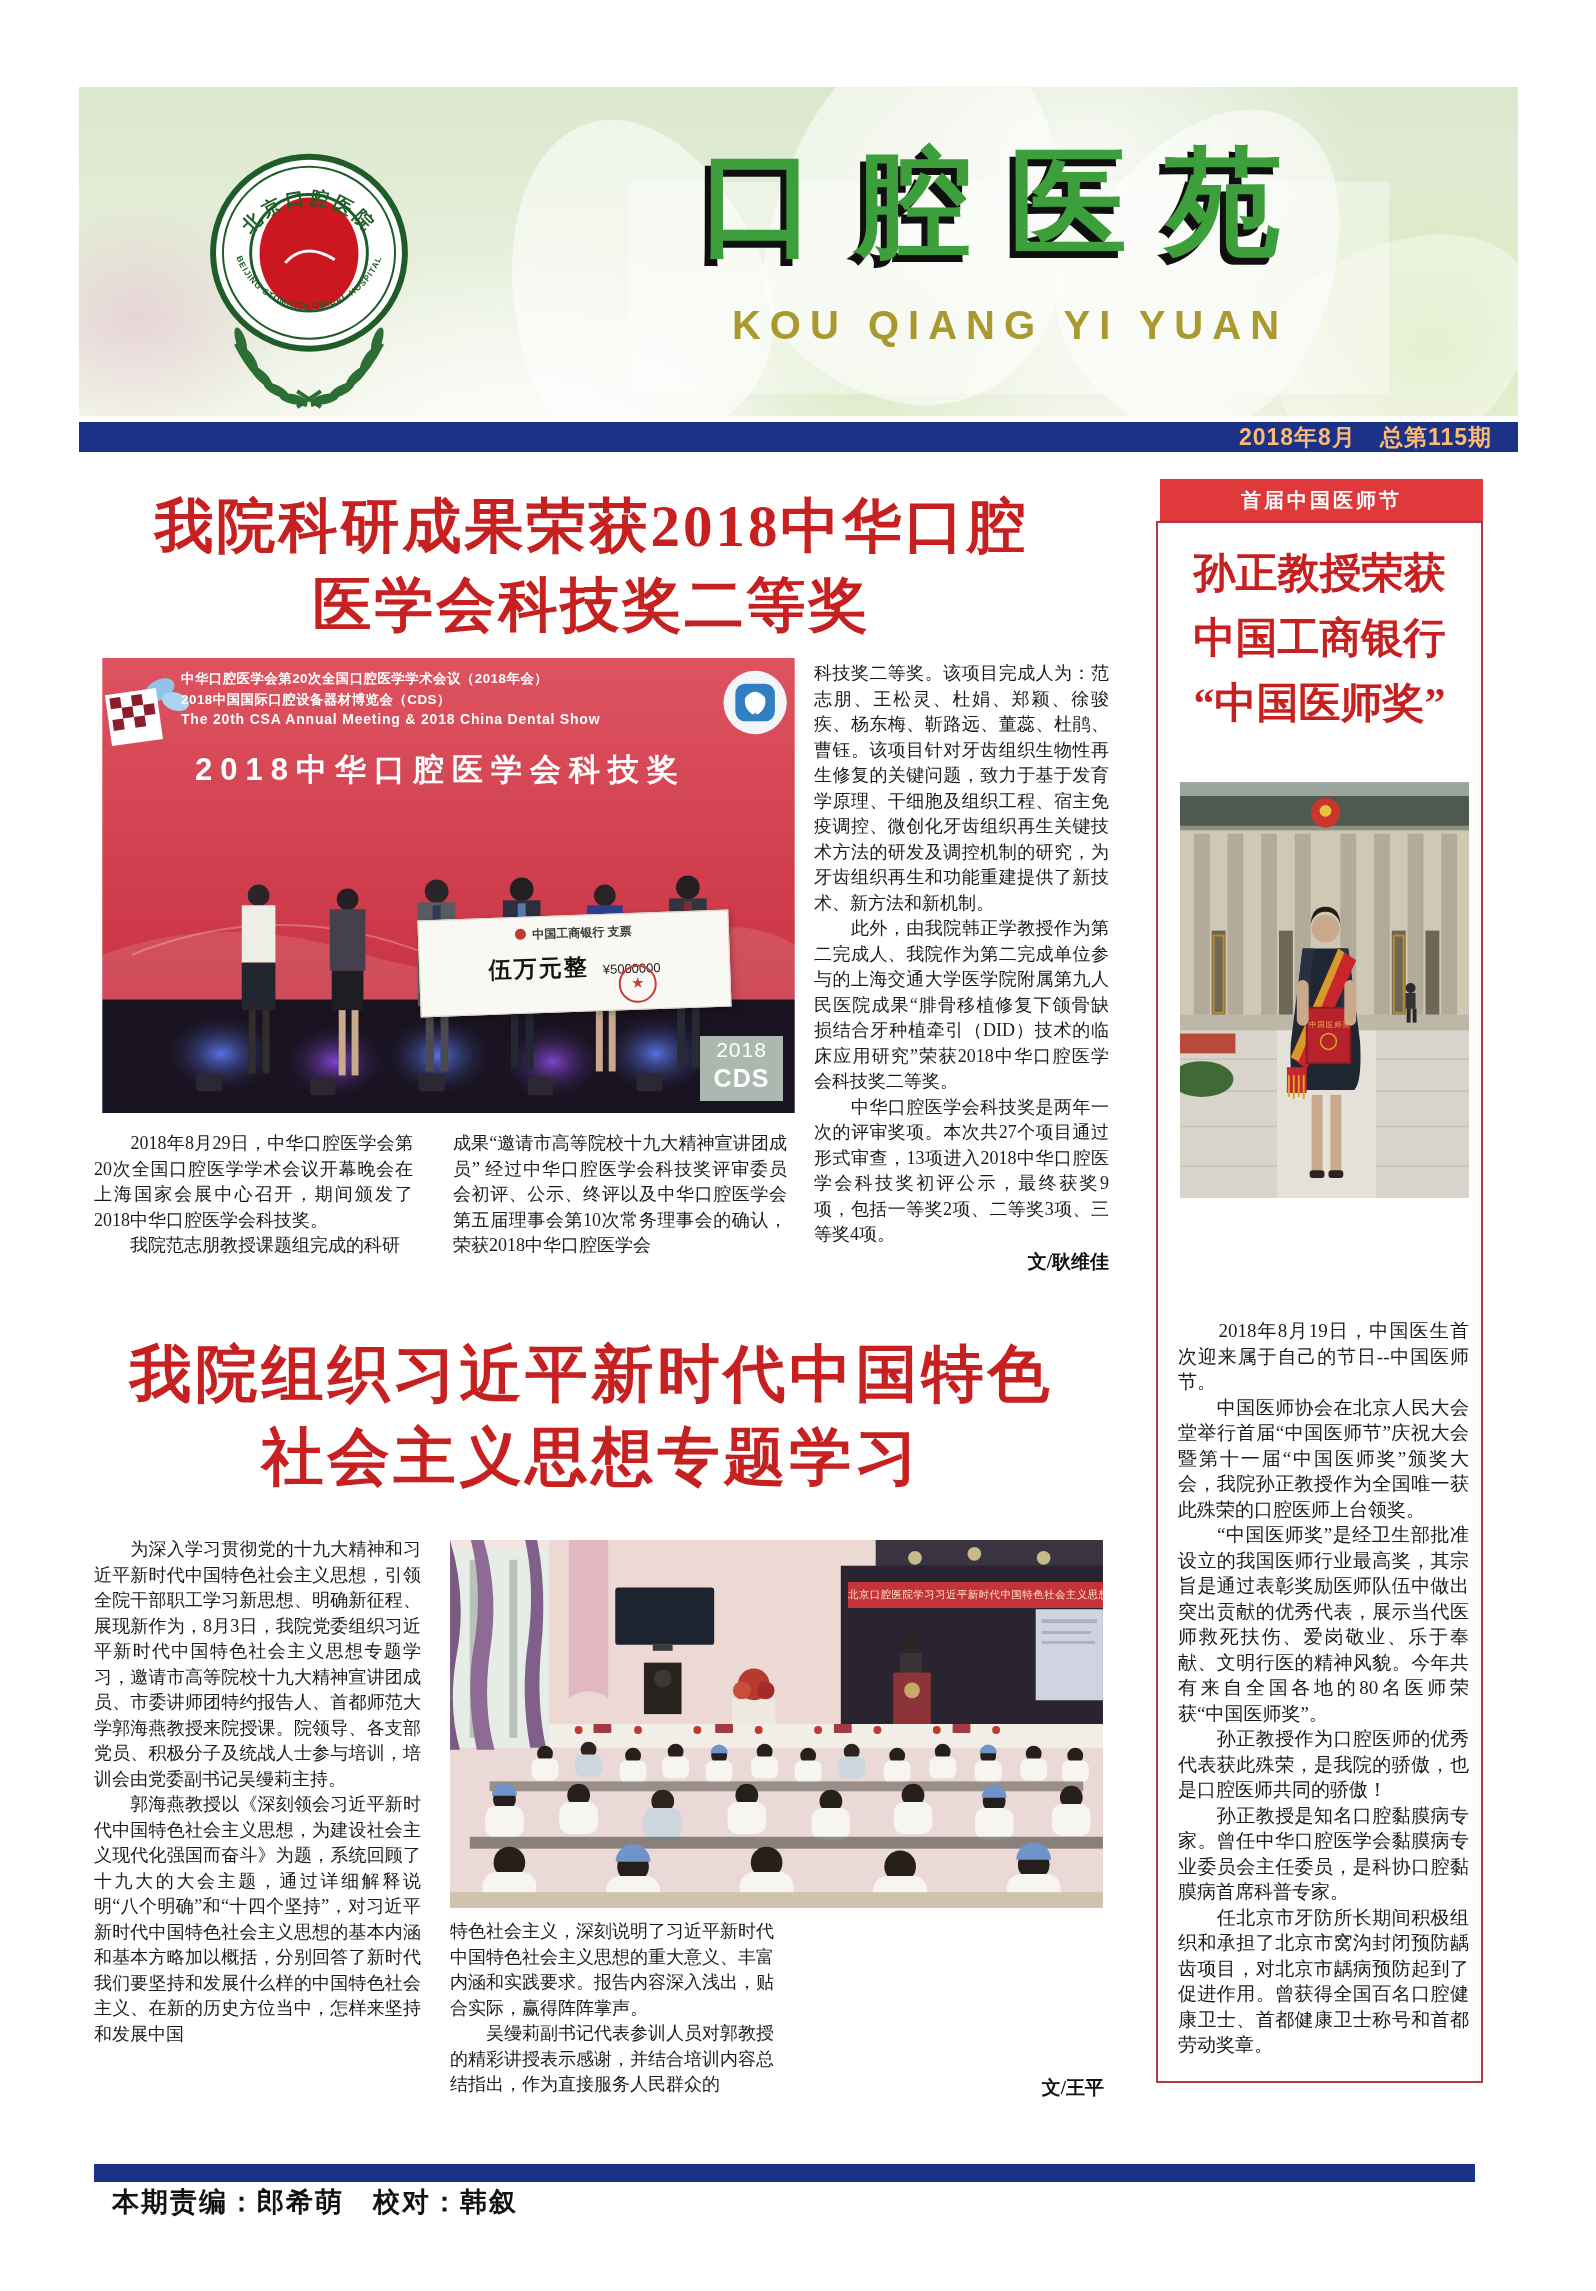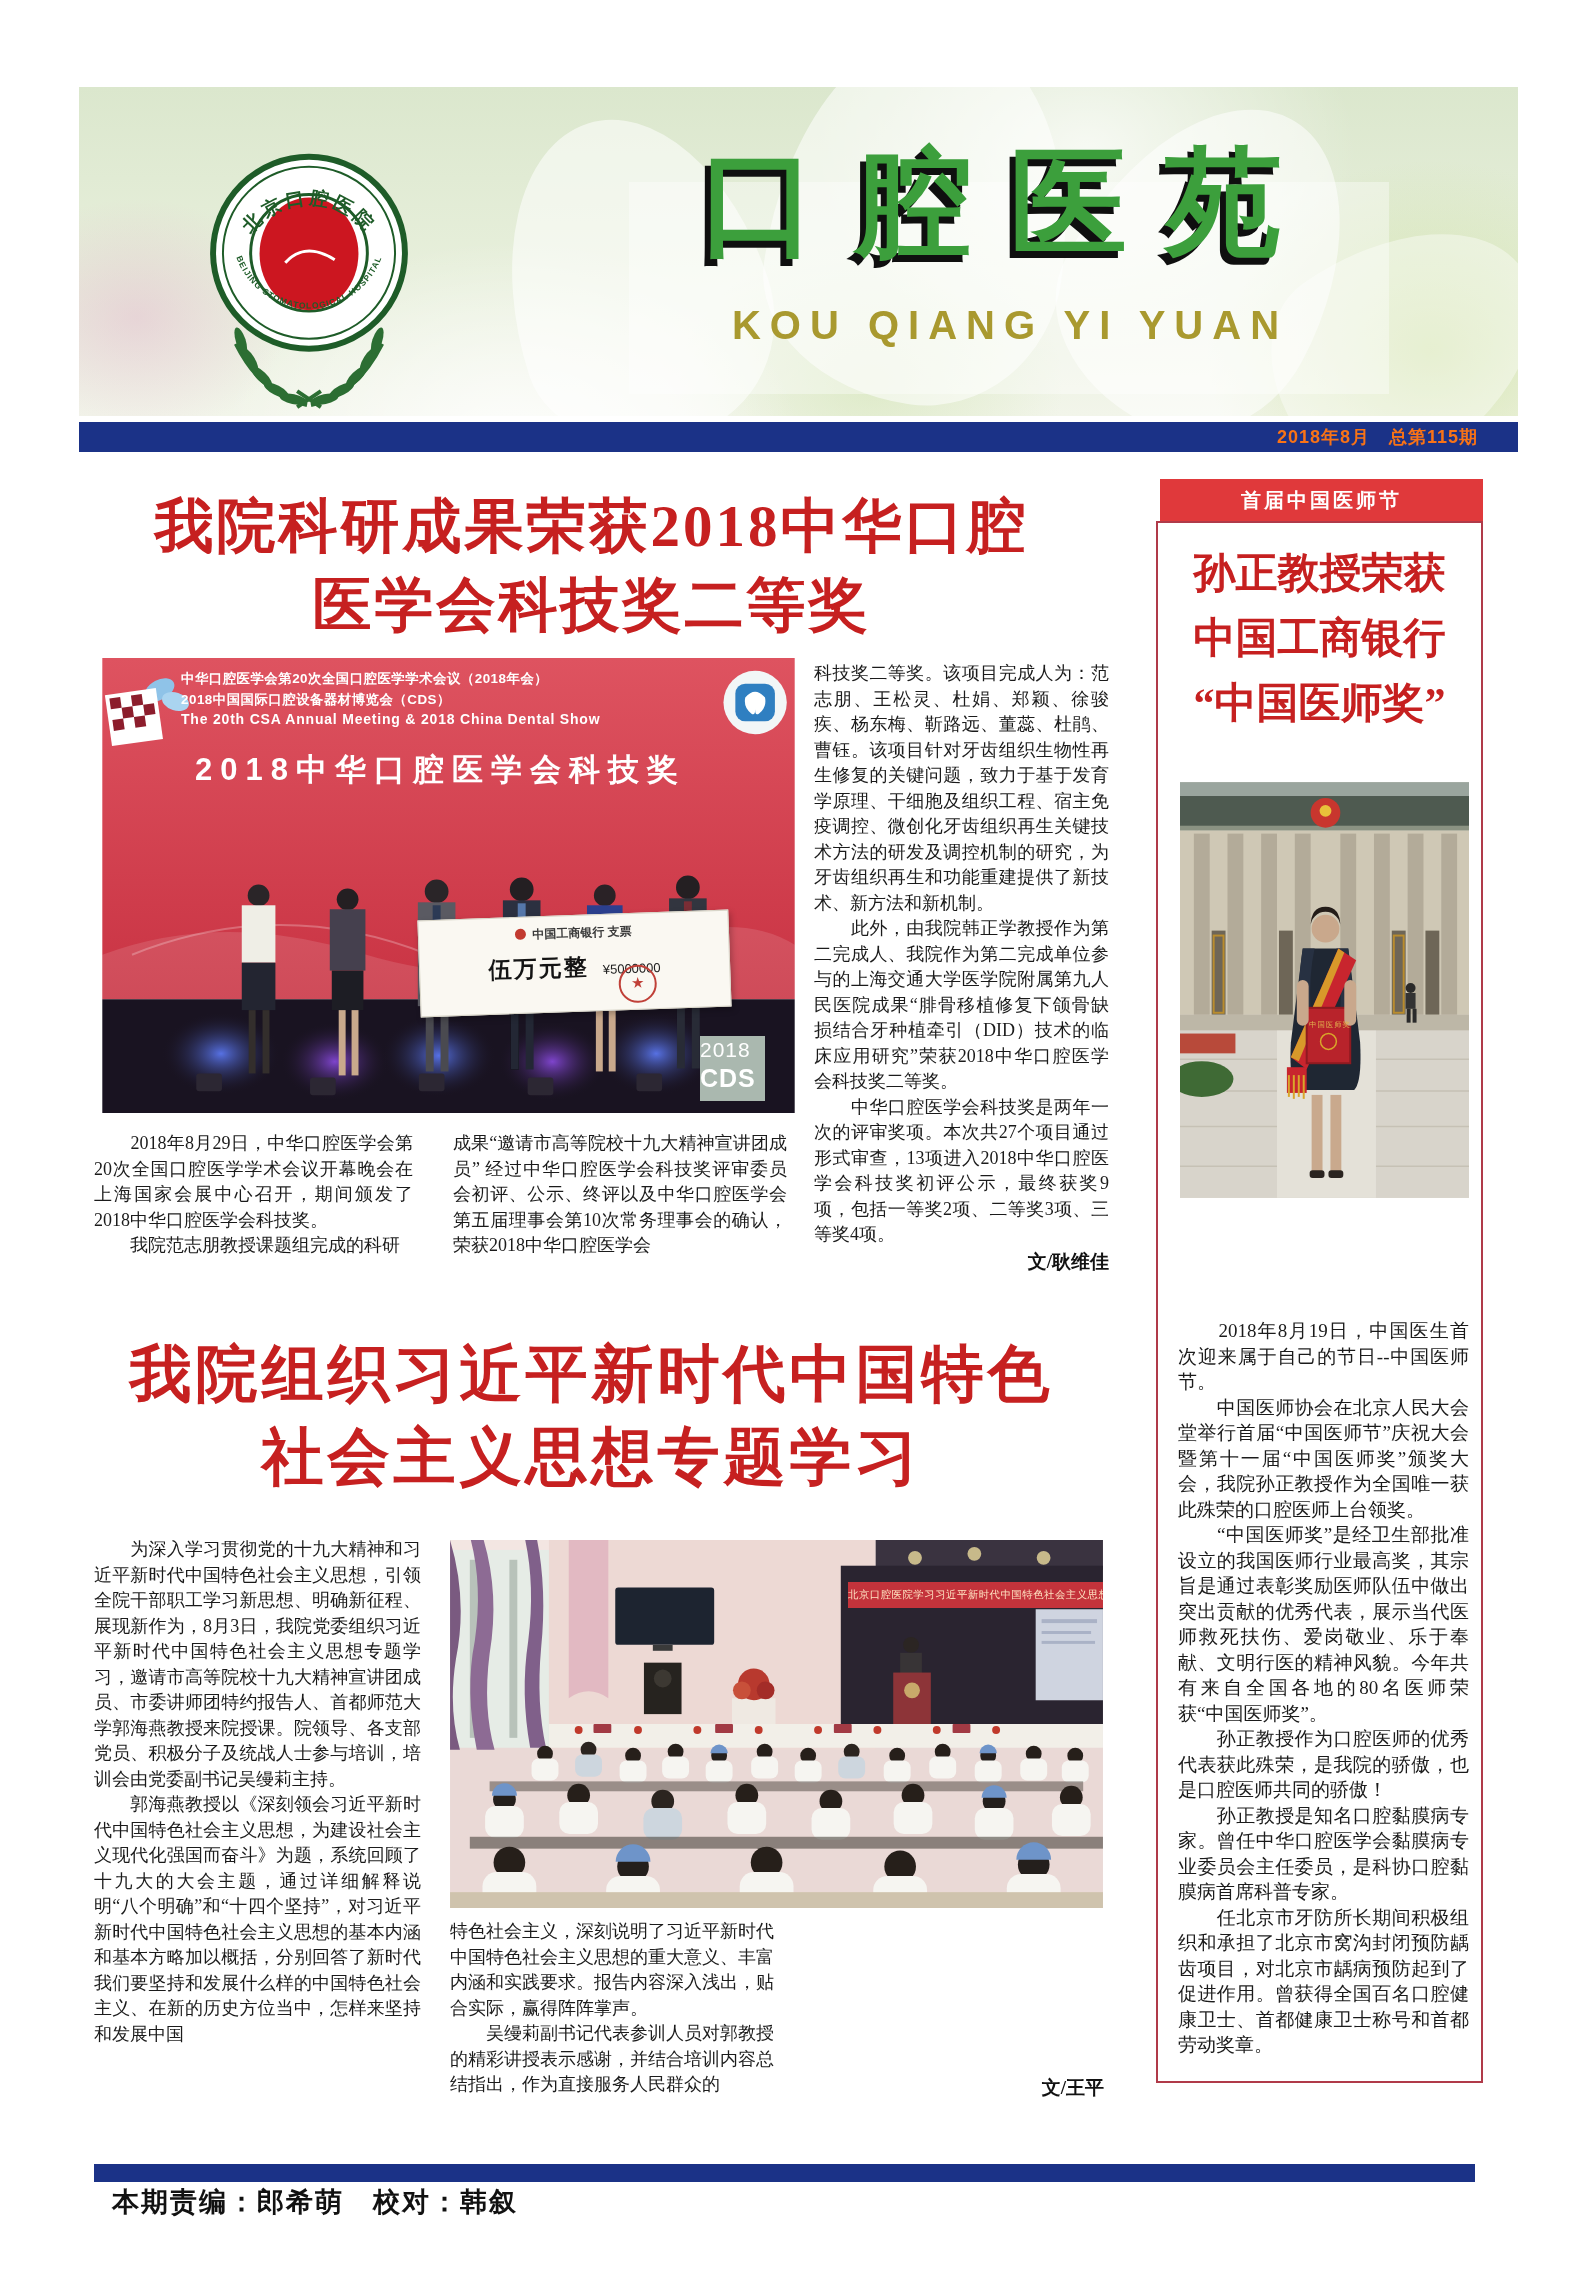--- a/index.html
+++ b/index.html
@@ -25,22 +25,22 @@
   .paper-title{left:535px;top:42px;width:792px;text-align:center;font-weight:bold;
     font-size:117px;line-height:149px;letter-spacing:38px;color:#3c9f3c;
     text-shadow:-6px 7px 0 #0f0f0f;white-space:nowrap;}
   .paper-pinyin{left:535px;top:216px;width:792px;text-align:center;font-weight:bold;
     font-family:"Liberation Sans","DejaVu Sans",sans-serif;
     font-size:40px;letter-spacing:9px;color:#a9992f;white-space:nowrap;}
   .logo-svg{left:121px;top:55px;}
 
   
   .issue-bar{left:79px;top:422px;width:1439px;height:30px;background:#1b3287;
-    color:#f97316;font-family:"Liberation Sans","DejaVu Sans",sans-serif;font-weight:bold;
-    font-size:18px;line-height:30px;text-align:right;box-sizing:border-box;padding-right:40px;letter-spacing:1px;}
+    color:#fdba74;font-family:"Liberation Sans","DejaVu Sans",sans-serif;font-weight:bold;
+    font-size:23px;line-height:30px;text-align:right;box-sizing:border-box;padding-right:26px;letter-spacing:1px;}
   .footer-bar{left:94px;top:2164px;width:1381px;height:18px;background:#1b3287;}
   .footer-text{left:112px;top:2184px;font-family:"Liberation Sans","DejaVu Sans",sans-serif;
     font-weight:bold;font-size:27px;color:#111;letter-spacing:2px;}
 
   
   .headline{color:#c62020;font-weight:bold;text-align:center;white-space:nowrap;}
   .a1-headline{left:79px;top:487px;width:1025px;font-size:59px;line-height:79px;letter-spacing:3px;}
   .a2-headline{left:79px;top:1333px;width:1025px;font-size:62px;line-height:83px;letter-spacing:4px;}
   .bodytext{font-size:18px;line-height:25.5px;text-align:justify;white-space:pre-line;color:#1b1b1b;}
   .byline{font-weight:bold;font-size:19px;color:#111;text-align:right;}
@@ -77,22 +77,22 @@
     border:1px solid #d8d5c8;transform:rotate(-2deg);box-shadow:2px 3px 6px rgba(0,0,0,.25);}
   .check-bank{margin-top:9px;text-align:center;font-size:12px;font-weight:bold;color:#3a3a3a;
     font-family:"Liberation Sans",sans-serif;}
   .icbc-dot{display:inline-block;width:11px;height:11px;border-radius:50%;background:#c23a30;
     vertical-align:-1px;margin-right:6px;}
   .check-amt-row{margin-top:10px;text-align:center;}
   .check-amt{font-size:23px;font-weight:bold;color:#141414;letter-spacing:2px;}
   .check-digits{font-size:13px;color:#222;margin-left:14px;font-family:"Liberation Sans",sans-serif;}
   .check-stamp{position:absolute;right:73px;bottom:6px;width:34px;height:34px;border:2px solid #c04038;
     border-radius:50%;color:#c04038;font-size:15px;line-height:32px;text-align:center;}
-  .cds-badge{position:absolute;left:606px;top:378px;width:65px;height:65px;background:rgba(182,199,188,.92);
-    text-align:left;color:#fff;font-family:"Liberation Sans",sans-serif;}
+  .cds-badge{position:absolute;left:606px;top:378px;width:83px;height:65px;background:rgba(182,199,188,.92);
+    text-align:center;color:#fff;font-family:"Liberation Sans",sans-serif;}
   .cds-year{font-size:21px;line-height:28px;letter-spacing:1px;}
   .cds-name{font-size:25px;font-weight:bold;line-height:28px;letter-spacing:1px;}
   .lect-banner{position:absolute;left:398px;top:42px;width:255px;height:26px;background:#c4333b;
     color:#ffe3c2;font-size:10.4px;line-height:26px;text-align:center;letter-spacing:0.5px;
     white-space:nowrap;overflow:hidden;font-family:"Liberation Sans",sans-serif;}
   .folder-label{position:absolute;left:127px;top:238px;width:46px;text-align:center;color:#e2b54e;
     font-size:7.4px;letter-spacing:1px;font-family:"Liberation Sans",sans-serif;}
 </style>
 </head>
 <body>

